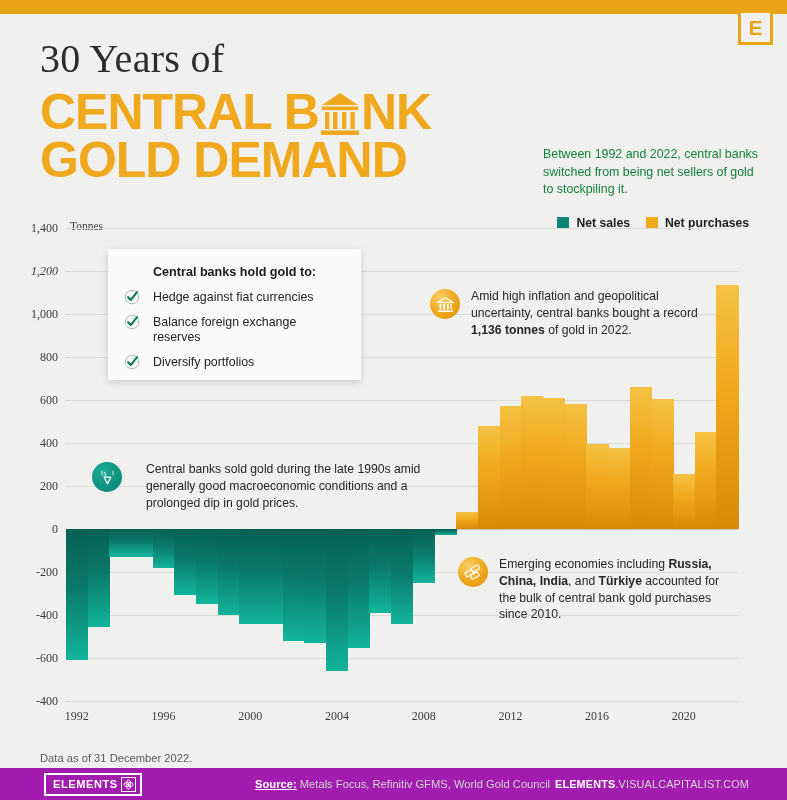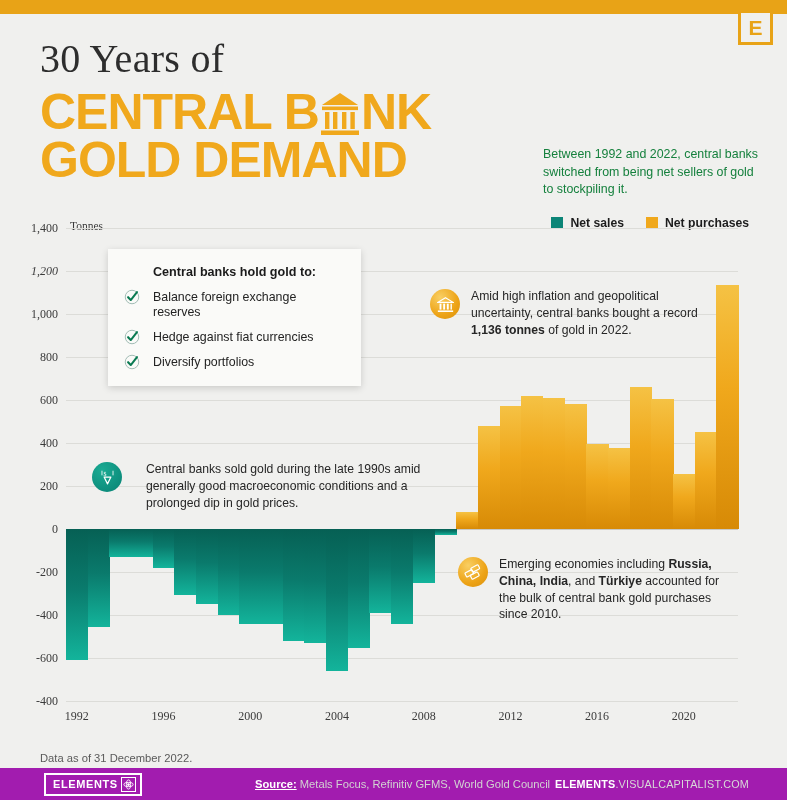--- a/index.html
+++ b/index.html
@@ -53,21 +53,21 @@
     position: absolute; left: 543px; top: 146px; width: 215px;
     font-size: 12.4px; line-height: 1.42; color: #15803d;
   }
 
   
   .legend {
     position: absolute; right: 38px; top: 216px;
     display: flex; align-items: center; gap: 16px;
     font-size: 12.2px; font-weight: bold; color: #1d1d1d;
   }
-  .legend .item { display: flex; align-items: center; gap: 7px; margin-left: 6px; }
+  .legend .item { display: flex; align-items: center; gap: 7px; }
   .sw { width: 12px; height: 12px; display: inline-block; }
   .sw.sales { background: #0c8577; }
   .sw.purch { background: #f0a81c; }
 
   
   .chart {
     position: absolute;
     left: 66px; top: 228px;
     width: 672px; height: 473px;
   }
@@ -95,21 +95,21 @@
   .xticks { position: absolute; left: 0; right: 0; }
   .xtick {
     position: absolute; transform: translateX(-50%);
     font-family: "Liberation Serif", serif;
     font-size: 12px; color: #3a3a3a;
   }
 
   
   .info-card {
     position: absolute; left: 108px; top: 249px;
-    width: 253px; padding: 16px 18px 14px 16px;
+    width: 253px; padding: 16px 18px 8px 16px;
     background: #fafaf8;
     box-shadow: 0 2px 7px rgba(0,0,0,.16);
   }
   .info-card h3 {
     font-size: 12.6px; font-weight: bold; color: #1b1b1b;
     margin: 0 0 11px 29px;
   }
   .info-card ul { list-style: none; }
   .info-card li {
     font-size: 12.4px; color: #232323;
@@ -284,25 +284,25 @@
       <div class="xtick" style="left: 617.806px; top: 481px;">2020</div>
     </div>
 </div>
 
 <div class="info-card">
   <h3>Central banks hold gold to:</h3>
   <ul>
       <li><span class="check"><svg width="16" height="16" viewBox="0 0 18 18">
             <circle cx="9" cy="9" r="7.6" fill="none" stroke="#9fb9b2" stroke-width="1.1"></circle>
             <path d="M4.6 9.2 L7.6 12.4 L14.6 3.4" fill="none" stroke="#0a7a52" stroke-width="2.3" stroke-linecap="round" stroke-linejoin="round"></path>
-          </svg></span><span>Balance foreign exchange reserves</span></li>
+          </svg></span><span>Hedge against fiat currencies</span></li>
       <li><span class="check"><svg width="16" height="16" viewBox="0 0 18 18">
             <circle cx="9" cy="9" r="7.6" fill="none" stroke="#9fb9b2" stroke-width="1.1"></circle>
             <path d="M4.6 9.2 L7.6 12.4 L14.6 3.4" fill="none" stroke="#0a7a52" stroke-width="2.3" stroke-linecap="round" stroke-linejoin="round"></path>
-          </svg></span><span>Hedge against fiat currencies</span></li>
+          </svg></span><span>Balance foreign exchange reserves</span></li>
       <li><span class="check"><svg width="16" height="16" viewBox="0 0 18 18">
             <circle cx="9" cy="9" r="7.6" fill="none" stroke="#9fb9b2" stroke-width="1.1"></circle>
             <path d="M4.6 9.2 L7.6 12.4 L14.6 3.4" fill="none" stroke="#0a7a52" stroke-width="2.3" stroke-linecap="round" stroke-linejoin="round"></path>
           </svg></span><span>Diversify portfolios</span></li>
     </ul>
 </div>
 
 <div class="annot annot-top">
   <div class="badge gold">
     <svg width="17" height="17" viewBox="0 0 20 20">

